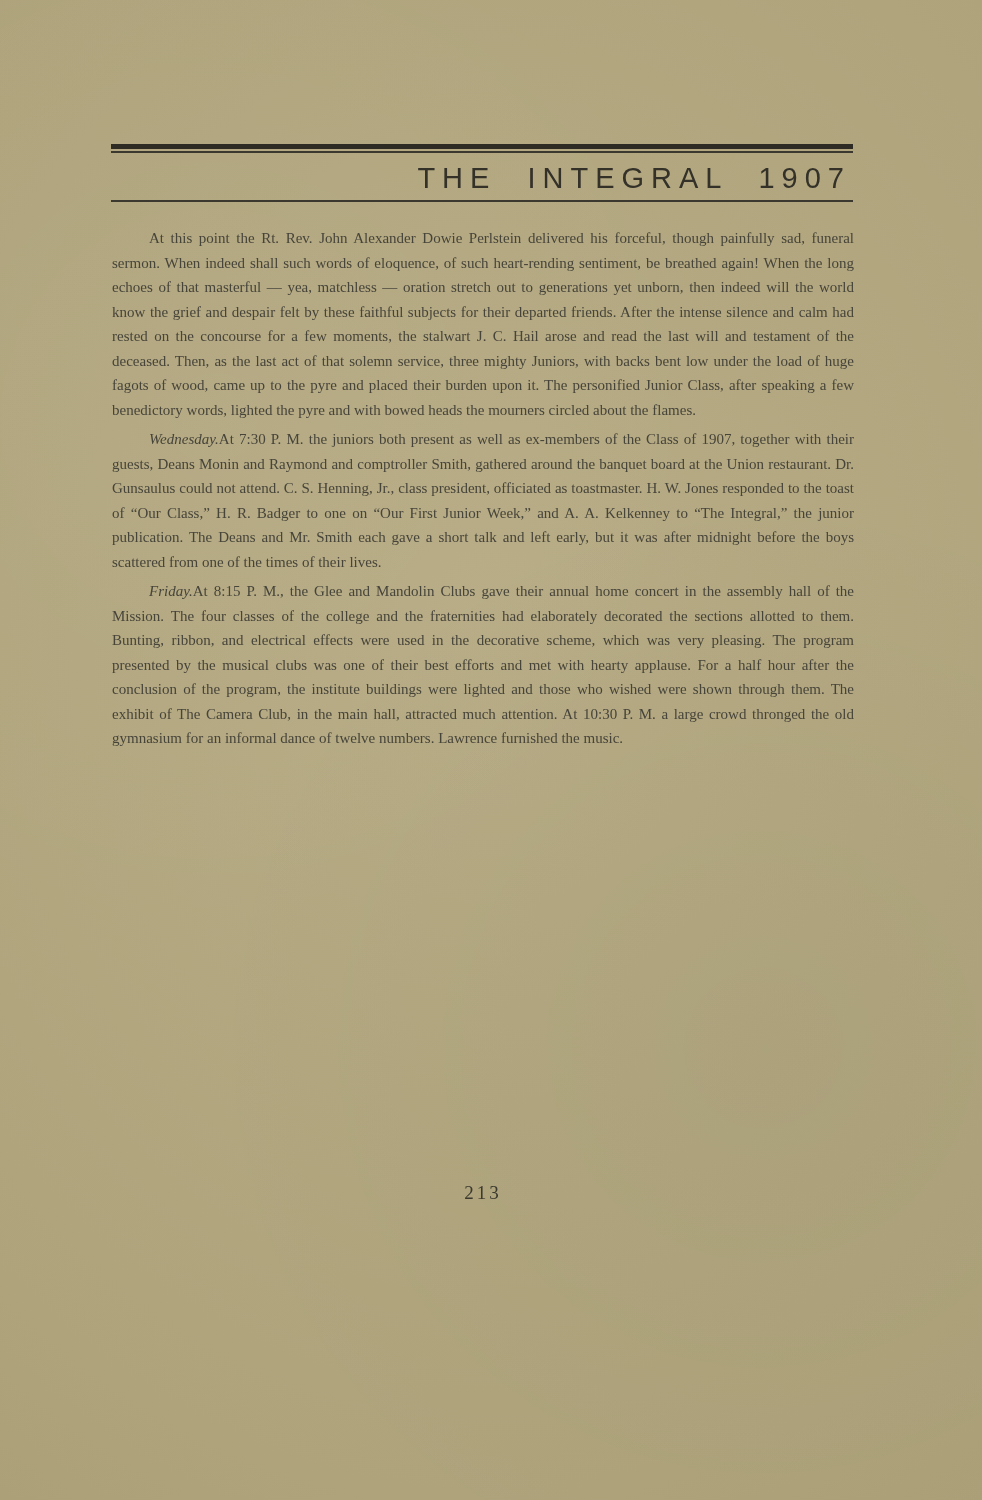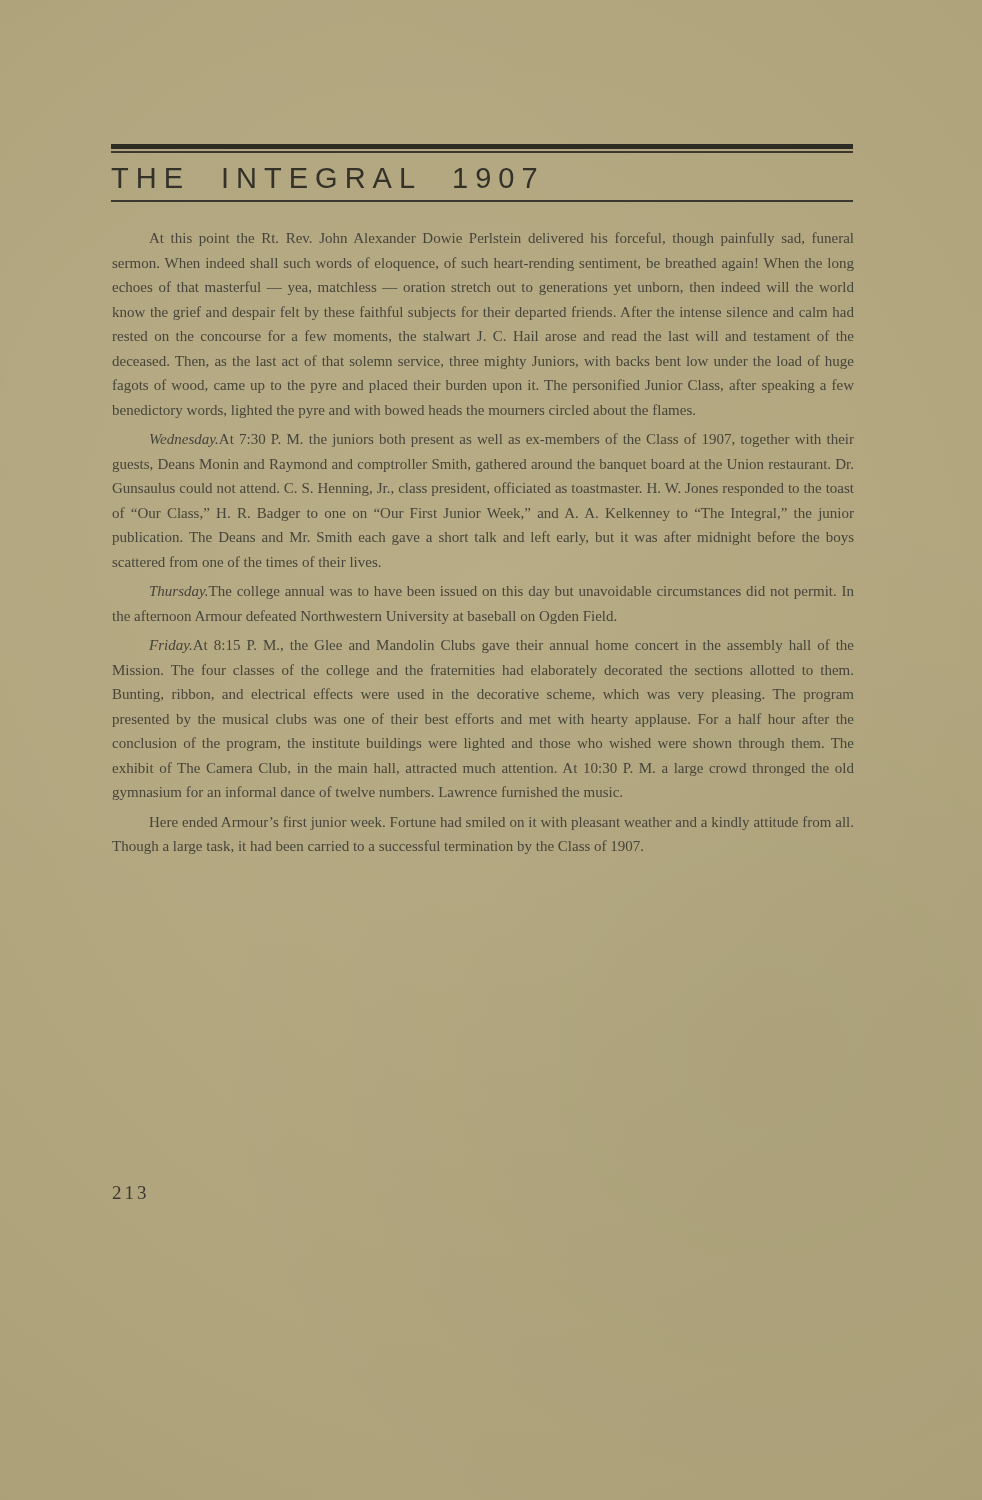--- a/index.html
+++ b/index.html
@@ -35,21 +35,21 @@
     height: 5px;
     background: #2e2b24;
   }
   .rule-thin {
     height: 2px;
     background: #3b3830;
     margin-top: 2px;
   }
   .title {
     margin: 9px 2px 5px 0;
-    text-align: left;
+    text-align: right;
     font-family: "Liberation Sans", "DejaVu Sans", sans-serif;
     font-weight: 400;
     font-size: 29px;
     letter-spacing: 7px;
     word-spacing: 16px;
     color: #343129;
     white-space: nowrap;
   }
   .rule-under {
     height: 2px;
@@ -68,20 +68,21 @@
     text-indent: 37px;
   }
   .day {
     font-style: italic;
   }
   .folio {
     position: absolute;
     top: 1182px;
     left: 112px;
     width: 742px;
+    text-align: center;
     font-size: 19px;
     letter-spacing: 3px;
     color: #3c392f;
   }
 </style>
 </head>
 <body>
 
 <div class="scan">
 
@@ -91,23 +92,21 @@
     <h1 class="title">THE INTEGRAL 1907</h1>
     <div class="rule rule-under"></div>
   </header>
 
   <main class="body-text">
 
     <p class="para"><span>At this point the Rt. Rev. John Alexander Dowie Perlstein delivered his forceful, though painfully sad, funeral sermon.  When indeed shall such words of eloquence, of such heart-rending sentiment, be breathed again!  When the long echoes of that masterful — yea, matchless — oration stretch out to generations yet unborn, then indeed will the world know the grief and despair felt by these faithful subjects for their departed friends.  After the intense silence and calm had rested on the concourse for a few moments, the stalwart J. C. Hail arose and read the last will and testament of the deceased.  Then, as the last act of that solemn service, three mighty Juniors, with backs bent low under the load of huge fagots of wood, came up to the pyre and placed their burden upon it.  The personified Junior Class, after speaking a few benedictory words, lighted the pyre and with bowed heads the mourners circled about the flames.</span></p>
 
     <p class="para"><span class="day">Wednesday.</span><span>At 7:30 P. M. the juniors both present as well as ex-members of the Class of 1907, together with their guests, Deans Monin and Raymond and comptroller Smith, gathered around the banquet board at the Union restaurant.  Dr. Gunsaulus could not attend.  C. S. Henning, Jr., class president, officiated as toastmaster.  H. W. Jones responded to the toast of “Our Class,” H. R. Badger to one on “Our First Junior Week,” and A. A. Kelkenney to “The Integral,” the junior publication.  The Deans and Mr. Smith each gave a short talk and left early, but it was after midnight before the boys scattered from one of the times of their lives.</span></p>
 
-    <p class="para"><span class="day">Thursday.</span><span>The college annual was to have been issued on this day but unavoidable circumstances did not permit.  In the afternoon Armour defeated Northwestern University at baseball on Ogden Field.</span></p>
 
     <p class="para"><span class="day">Friday.</span><span>At 8:15 P. M., the Glee and Mandolin Clubs gave their annual home concert in the assembly hall of the Mission.  The four classes of the college and the fraternities had elaborately decorated the sections allotted to them.  Bunting, ribbon, and electrical effects were used in the decorative scheme, which was very pleasing.  The program presented by the musical clubs was one of their best efforts and met with hearty applause.  For a half hour after the conclusion of the program, the institute buildings were lighted and those who wished were shown through them.  The exhibit of The Camera Club, in the main hall, attracted much attention.  At 10:30 P. M. a large crowd thronged the old gymnasium for an informal dance of twelve numbers.  Lawrence furnished the music.</span></p>
 
-    <p class="para"><span>Here ended Armour’s first junior week.  Fortune had smiled on it with pleasant weather and a kindly attitude from all.  Though a large task, it had been carried to a successful termination by the Class of 1907.</span></p>
 
   </main>
 
   <div class="folio">213</div>
 
 </div>
 
 </body></html>

